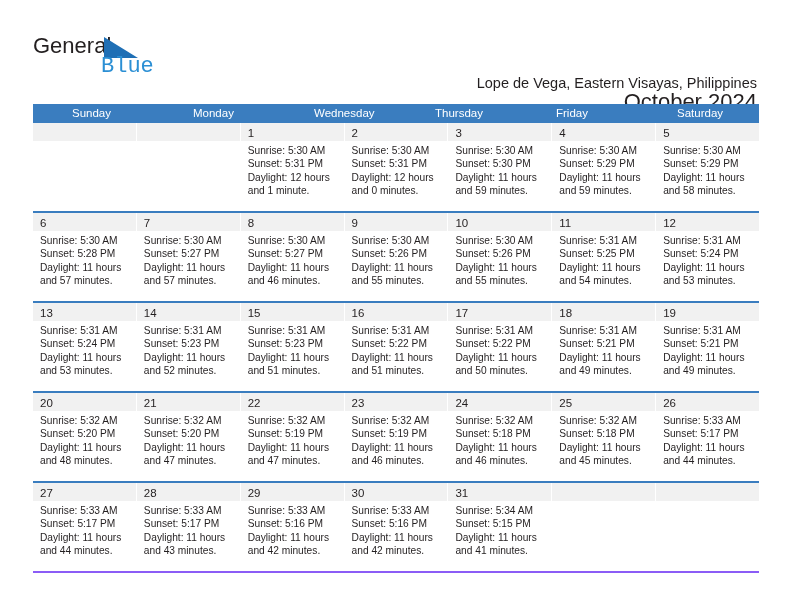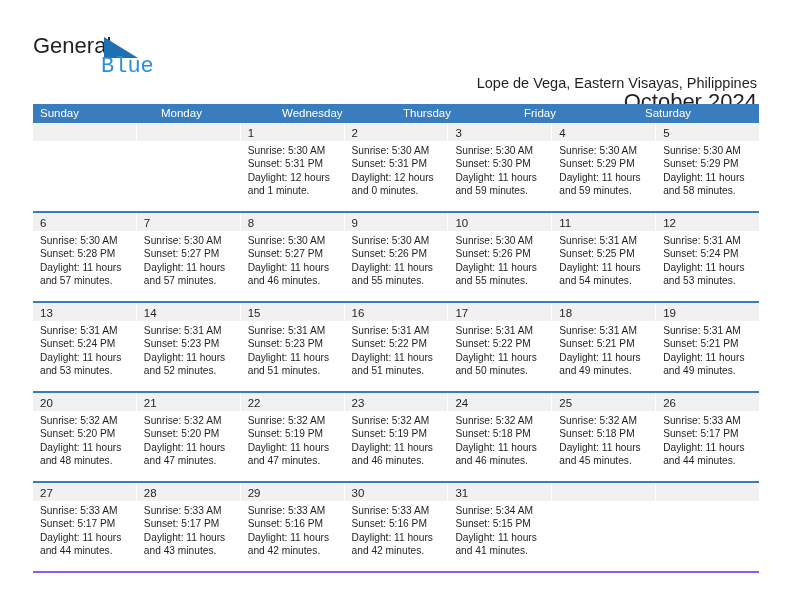--- a/index.html
+++ b/index.html
@@ -101,20 +101,21 @@
   .weekday {
     flex: 1 1 0;
     box-sizing: border-box;
     height: 19px;
     line-height: 19px;
     padding-left: 7px;
     color: #ffffff;
     font-size: 11.5px;
     white-space: nowrap;
     overflow: hidden;
+    margin-left: 32px;
   }
 
   .week {
     display: flex;
     width: 100%;
     border-bottom: 2px solid #3a7dbf;
   }
   .week:last-child {
     border-bottom: 2px solid #8b5cf6;
   }

